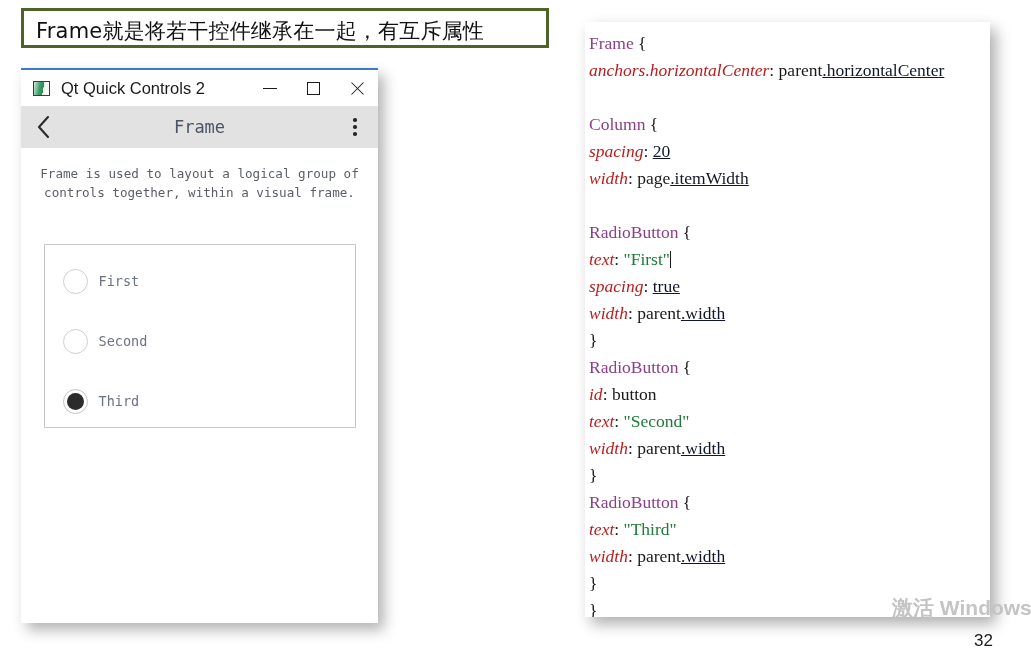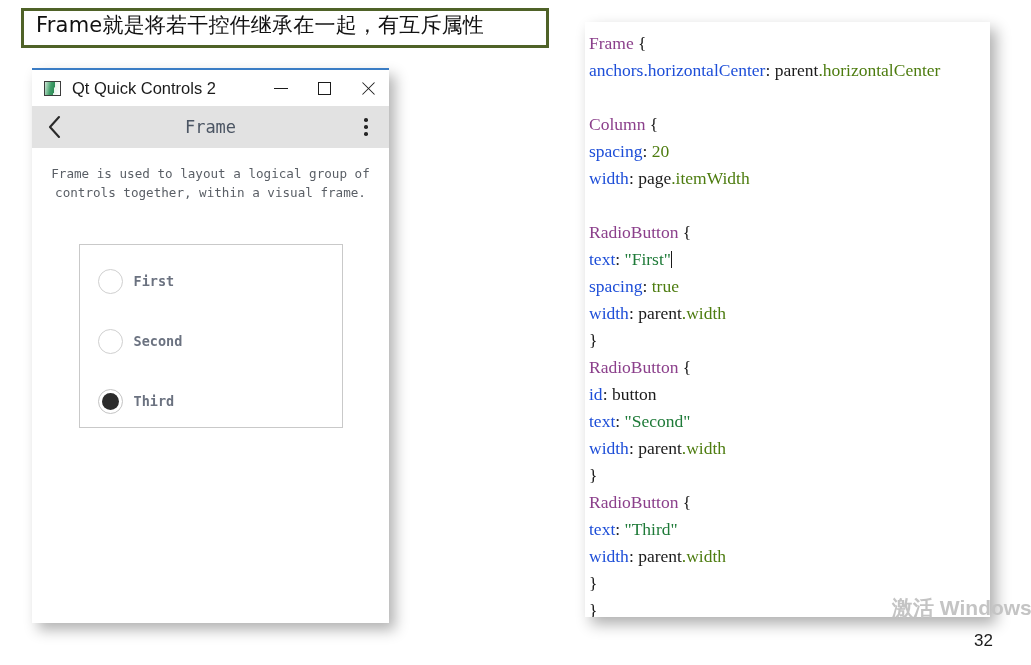--- a/index.html
+++ b/index.html
@@ -19,35 +19,35 @@
   #caption-box {
     position: absolute;
     left: 21px;
     top: 8px;
     width: 528px;
     height: 40px;
     border: 3px solid #4f6228;
     background: #ffffff;
     box-sizing: border-box;
     display: flex;
-    align-items: flex-start;
+    align-items: flex-end;
     padding-left: 12px;
   }
   #caption-box .caption-text {
     font-family: "DejaVu Sans", sans-serif;
     font-size: 21px;
     color: #111111;
     letter-spacing: 0.2px;
     white-space: nowrap;
   }
 
   
   #qt-window {
     position: absolute;
-    left: 32px;
+    left: 21px;
     top: 68px;
     width: 357px;
     height: 555px;
     background: #ffffff;
     border-top: 2px solid #3a7cc4;
     box-sizing: border-box;
     box-shadow: 6px 7px 13px rgba(0,0,0,0.30);
   }
   #titlebar {
     height: 36px;
@@ -165,27 +165,26 @@
     font-size: 12.6px;
     line-height: 19px;
     color: #5a5f66;
     text-align: center;
     white-space: pre-line;
   }
 
   
   #frame-box {
     margin: 42px auto 0 auto;
-    width: 264px;
+    width: 312px;
     height: 184px;
     border: 1px solid #c9c9c9;
     background: #ffffff;
     box-sizing: border-box;
     padding: 22px 0 0 18px;
-    font-weight: bold;
   }
   .radio-row {
     display: flex;
     align-items: center;
     height: 28px;
     margin-bottom: 32px;
   }
   .radio-row:last-child { margin-bottom: 0; }
   .radio-circle {
     width: 25px;
@@ -231,22 +230,22 @@
     font-size: 17.5px;
     color: #1a1a1a;
   }
   .code-line {
     height: 27px;
     line-height: 27px;
     white-space: pre;
     padding-left: 1px;
   }
   .tok-type   { color: #8b3f8b; }
-  .tok-prop   { color: #1d4ed8; }
-  .tok-val    { color: #4d7c0f; }
+  .tok-prop   { color: #b91c1c; font-style: italic; }
+  .tok-val    { color: #0f172a; text-decoration: underline; }
   .tok-str    { color: #1e7a38; }
   .tok-ref    { color: #1a1a1a; }
   .tok-punct  { color: #1a1a1a; }
   .caret {
     display: inline-block;
     width: 1.5px;
     height: 17px;
     background: #1a1a1a;
     vertical-align: -3px;
   }

